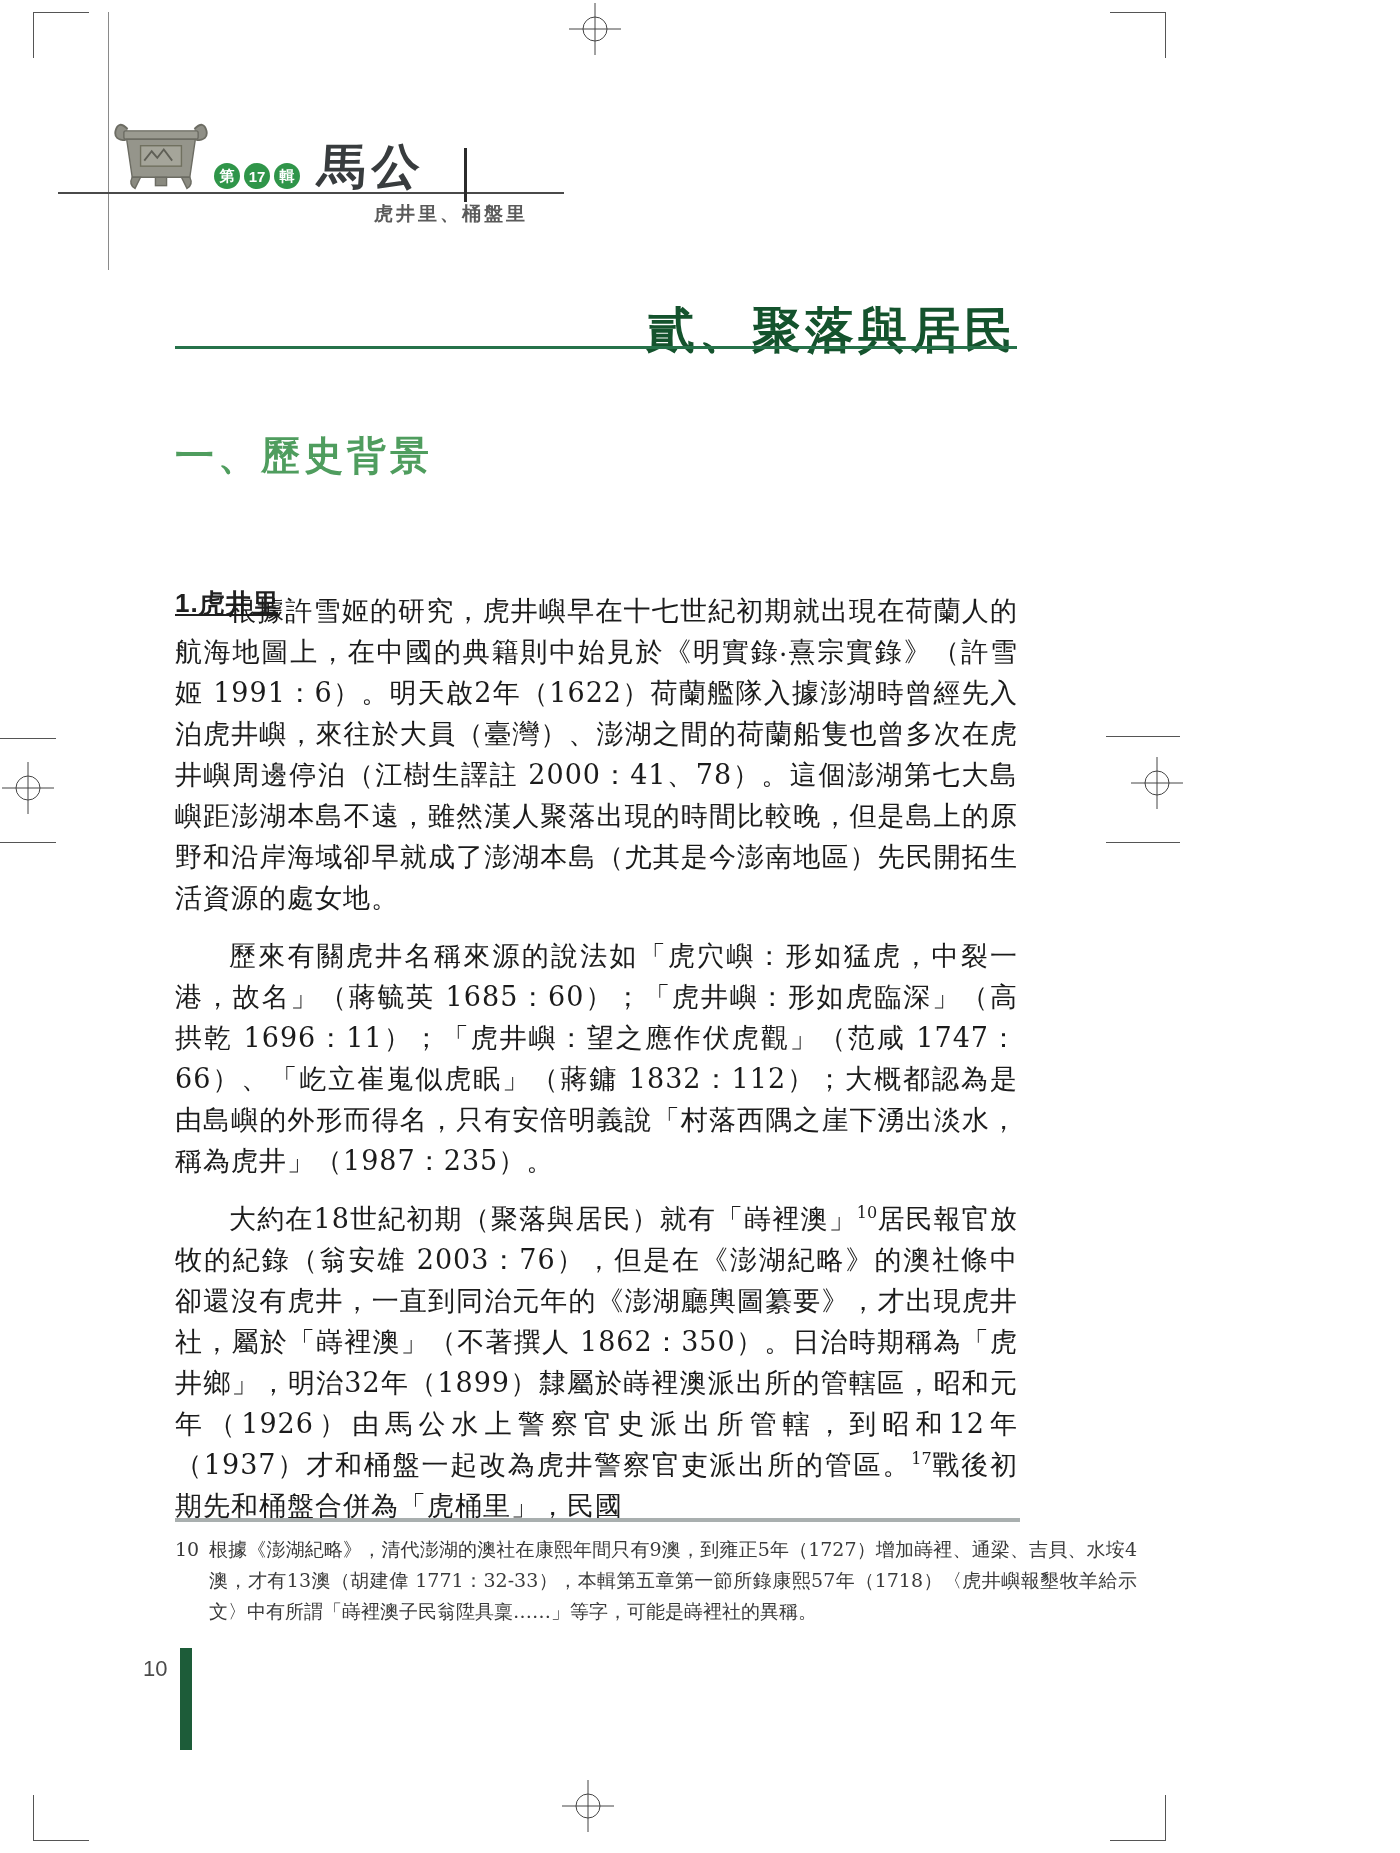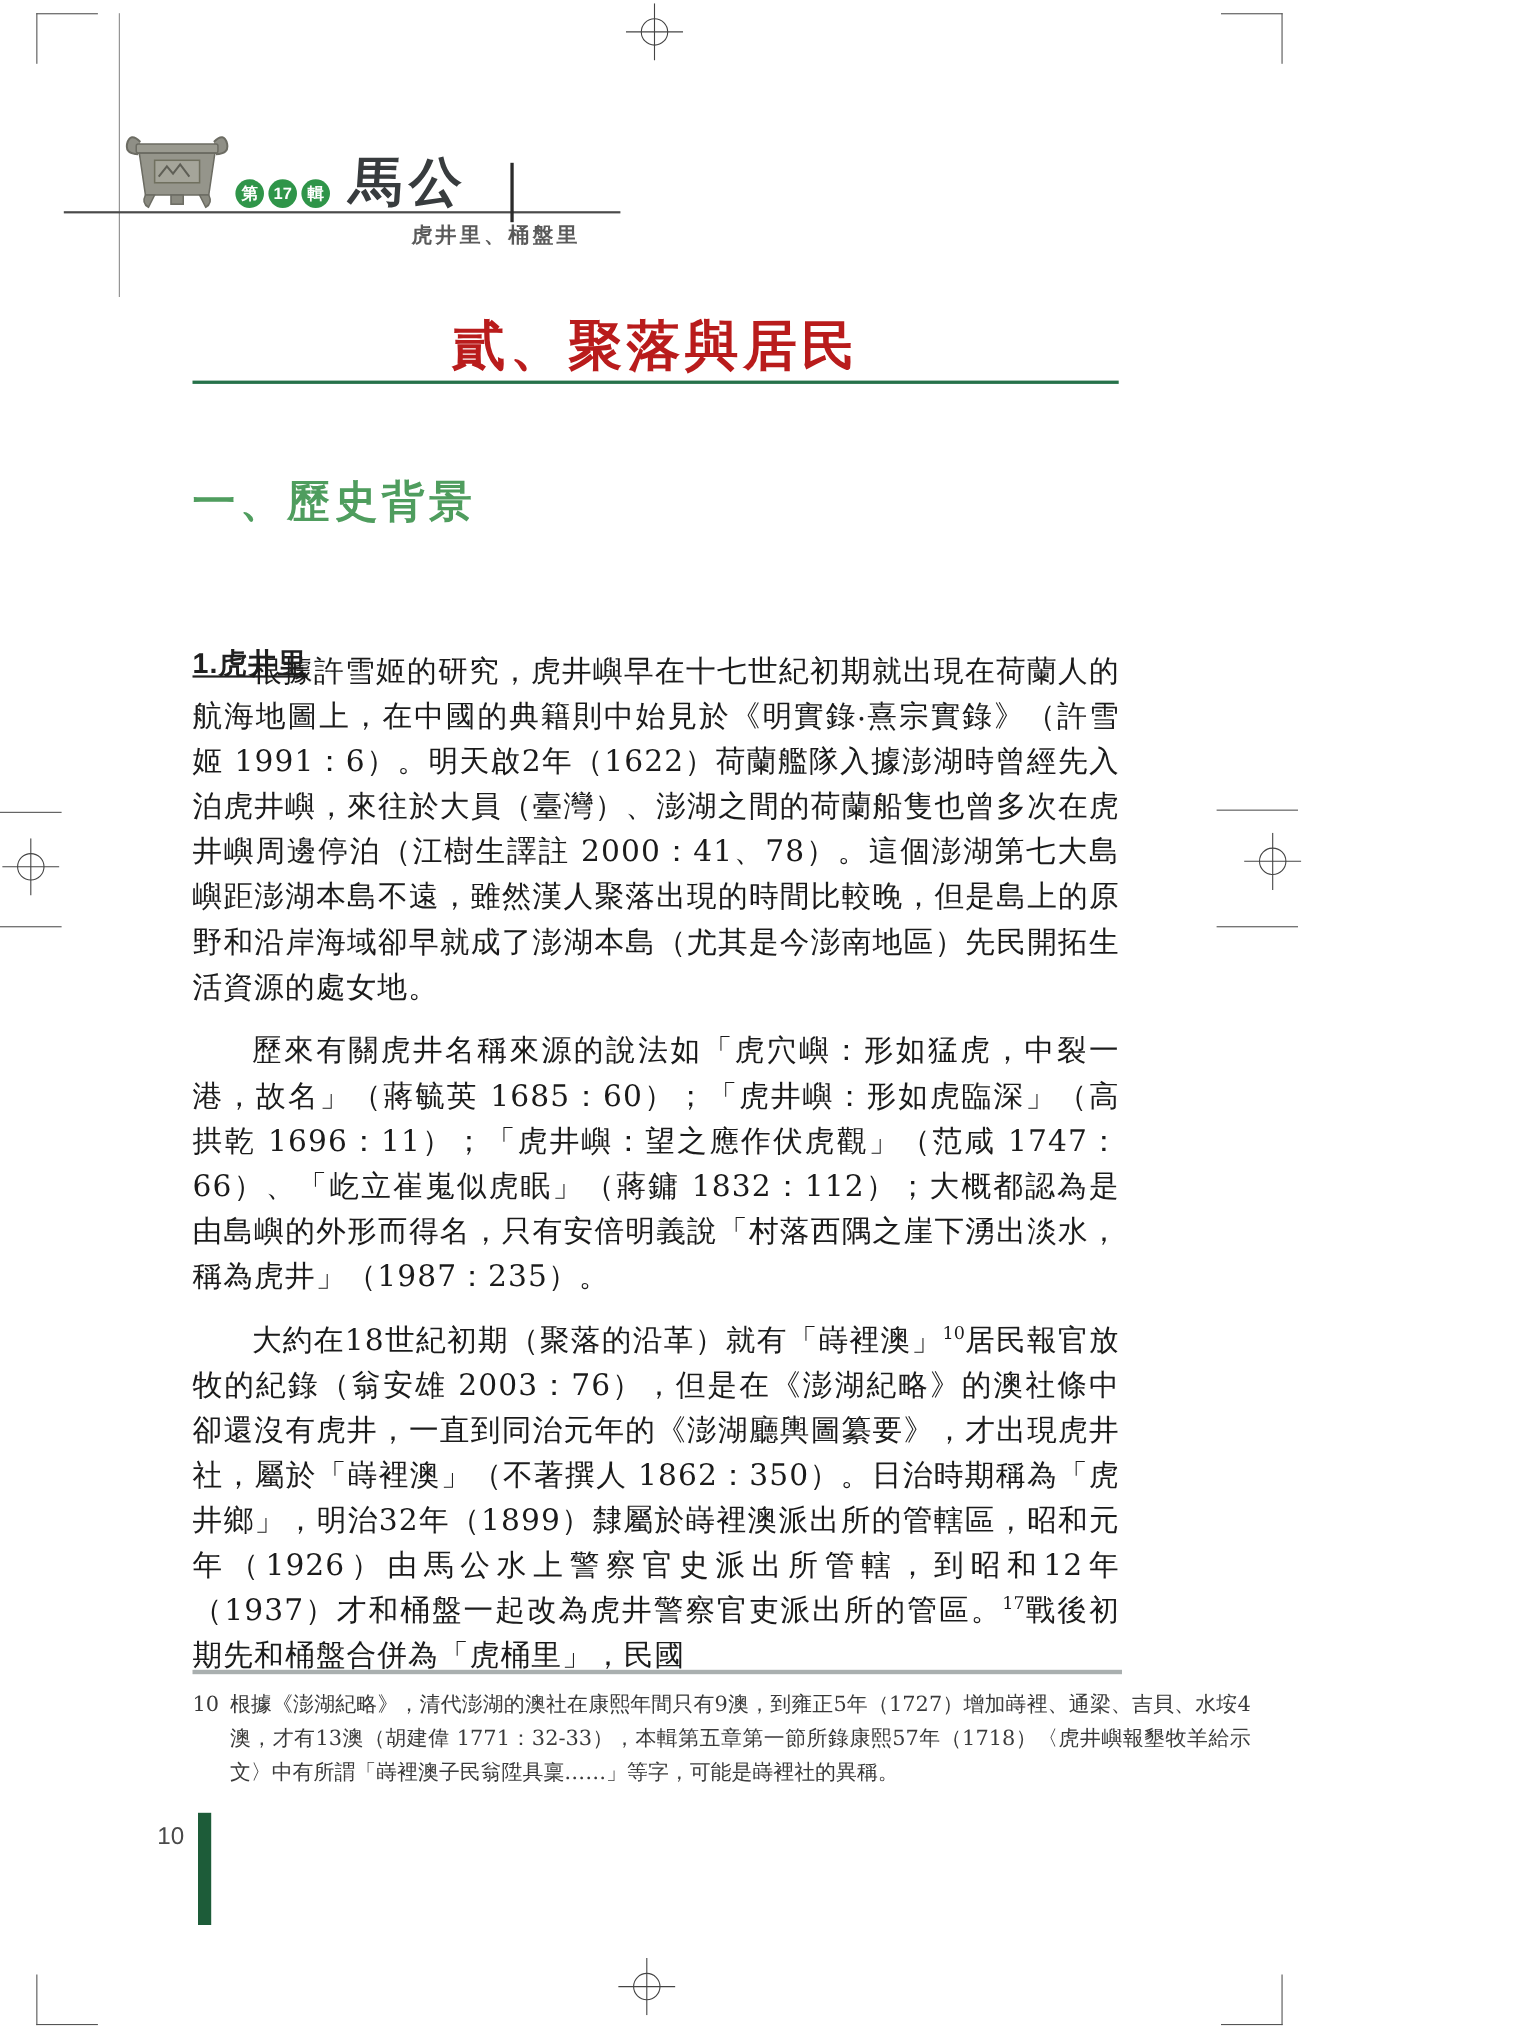--- a/index.html
+++ b/index.html
@@ -28,22 +28,22 @@
   }
   .header-divider{position:absolute;left:464px;top:148px;width:3px;height:54px;background:#2b2b2b;}
   .header-subtitle{
     position:absolute;left:374px;top:201px;font-size:19px;color:#5a5a5a;letter-spacing:3px;
     font-family:"DejaVu Serif",serif;
     font-weight:bold;
   }
 
   
   .chapter-title{
-    position:absolute;left:175px;top:252px;width:842px;text-align:center;
-    font-size:49px;font-weight:bold;color:#b91c1c;letter-spacing:4px;line-height:1.2;
+    position:absolute;left:175px;top:268px;width:842px;text-align:right;
+    font-size:49px;font-weight:bold;color:#14532d;letter-spacing:4px;line-height:1.2;
   }
   .title-rule{position:absolute;left:175px;top:346px;width:842px;height:3px;background:#26724a;}
   .section-heading{
     position:absolute;left:175px;top:397px;font-size:39px;font-weight:bold;color:#4f9d5e;
     letter-spacing:4px;
   }
   .subsection-heading{
     position:absolute;left:182px;top:478px;font-size:31px;font-weight:bold;color:#58a7af;
     font-family:"Liberation Sans",sans-serif;letter-spacing:2px;
   }
@@ -152,21 +152,21 @@
   <div class="header-subtitle">虎井里、桶盤里</div>
 
   <h1 class="chapter-title">貳、聚落與居民</h1>
   <div class="title-rule"></div>
   <h2 class="section-heading">一、歷史背景</h2>
   <h4 class="item-heading">1.虎井里</h4>
 
   <div class="body-text">
     <p>根據許雪姬的研究，虎井嶼早在十七世紀初期就出現在荷蘭人的航海地圖上，在中國的典籍則中始見於《明實錄‧熹宗實錄》（許雪姬 1991：6）。明天啟2年（1622）荷蘭艦隊入據澎湖時曾經先入泊虎井嶼，來往於大員（臺灣）、澎湖之間的荷蘭船隻也曾多次在虎井嶼周邊停泊（江樹生譯註 2000：41、78）。這個澎湖第七大島嶼距澎湖本島不遠，雖然漢人聚落出現的時間比較晚，但是島上的原野和沿岸海域卻早就成了澎湖本島（尤其是今澎南地區）先民開拓生活資源的處女地。</p>
     <p>歷來有關虎井名稱來源的說法如「虎穴嶼：形如猛虎，中裂一港，故名」（蔣毓英 1685：60）；「虎井嶼：形如虎臨深」（高拱乾 1696：11）；「虎井嶼：望之應作伏虎觀」（范咸 1747：66）、「屹立崔嵬似虎眠」（蔣鏞 1832：112）；大概都認為是由島嶼的外形而得名，只有安倍明義說「村落西隅之崖下湧出淡水，稱為虎井」（1987：235）。</p>
-    <p><span>大約在18世紀初期（聚落的沿革）就有「嵵裡澳」</span><sup>10</sup><span>居民報官放牧的紀錄（翁安雄 2003：76），但是在《澎湖紀略》的澳社條中卻還沒有虎井，一直到同治元年的《澎湖廳輿圖纂要》，才出現虎井社，屬於「嵵裡澳」（不著撰人 1862：350）。日治時期稱為「虎井鄉」，明治32年（1899）隸屬於嵵裡澳派出所的管轄區，昭和元年（1926）由馬公水上警察官史派出所管轄，到昭和12年（1937）才和桶盤一起改為虎井警察官吏派出所的管區。</span><sup>17</sup><span>戰後初期先和桶盤合併為「虎桶里」，民國</span></p>
+    <p><span>大約在18世紀初期（聚落與居民）就有「嵵裡澳」</span><sup>10</sup><span>居民報官放牧的紀錄（翁安雄 2003：76），但是在《澎湖紀略》的澳社條中卻還沒有虎井，一直到同治元年的《澎湖廳輿圖纂要》，才出現虎井社，屬於「嵵裡澳」（不著撰人 1862：350）。日治時期稱為「虎井鄉」，明治32年（1899）隸屬於嵵裡澳派出所的管轄區，昭和元年（1926）由馬公水上警察官史派出所管轄，到昭和12年（1937）才和桶盤一起改為虎井警察官吏派出所的管區。</span><sup>17</sup><span>戰後初期先和桶盤合併為「虎桶里」，民國</span></p>
   </div>
 
   <div class="footnote-rule"></div>
   <div class="footnote">
     <span class="fn-num">10</span>
     <span class="fn-text">根據《澎湖紀略》，清代澎湖的澳社在康熙年間只有9澳，到雍正5年（1727）增加嵵裡、通梁、吉貝、水垵4澳，才有13澳（胡建偉 1771：32-33），本輯第五章第一節所錄康熙57年（1718）〈虎井嶼報墾牧羊給示文〉中有所謂「嵵裡澳子民翁陞具稟……」等字，可能是嵵裡社的異稱。</span>
   </div>
 
   <div class="page-number">10</div>
   <div class="page-number-bar"></div>

